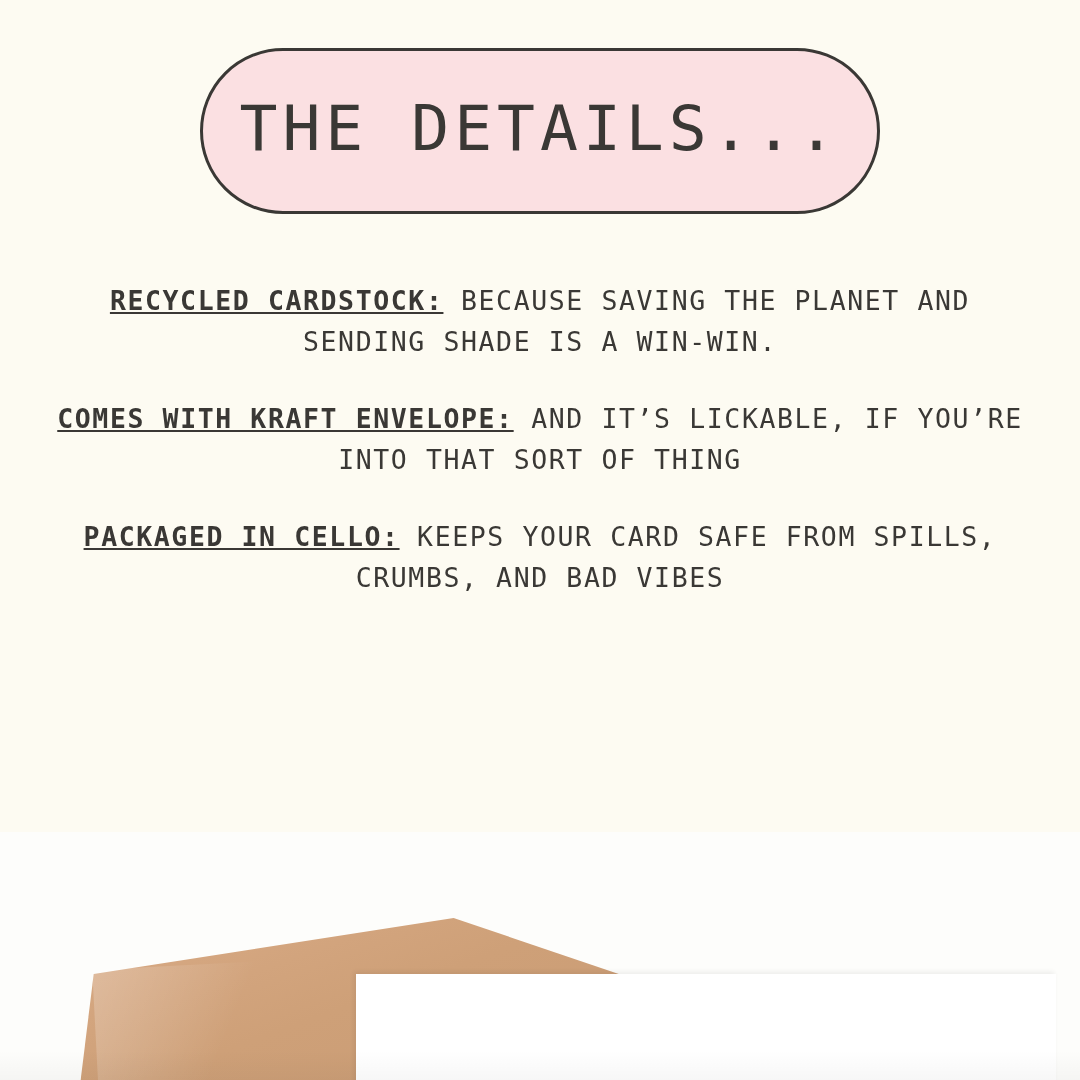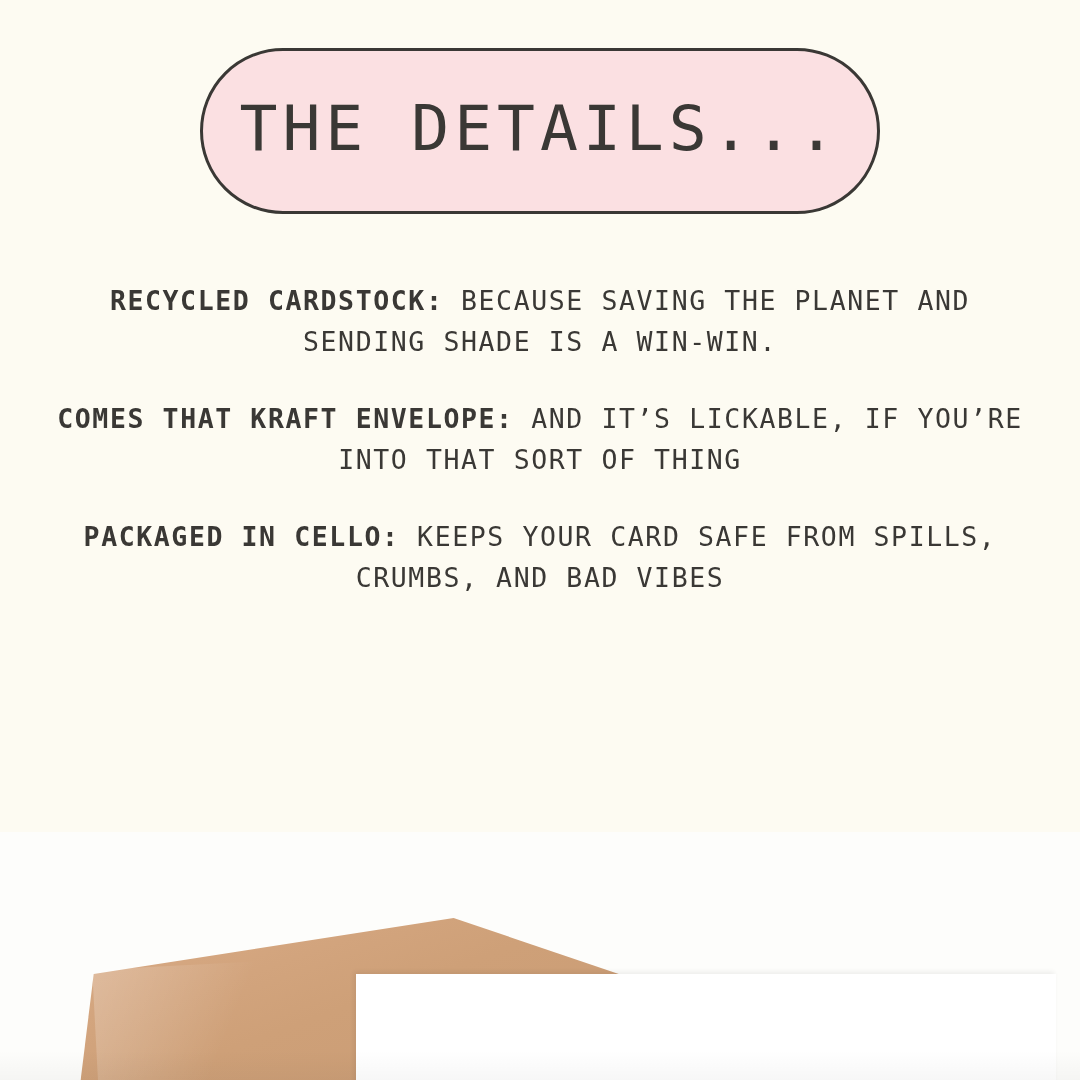--- a/index.html
+++ b/index.html
@@ -64,20 +64,21 @@
     font-size: 26.5px;
     line-height: 1.55;
     letter-spacing: 1.6px;
     color: #3a3835;
     margin-bottom: 36px;
   }
   .detail-item:last-child { margin-bottom: 0; }
   .detail-label {
     font-weight: bold;
     letter-spacing: 1.6px;
+    text-decoration: underline;
   }
   .detail-body { font-weight: normal; }
 
   
   .photo {
     position: absolute;
     left: 0;
     bottom: 0;
     width: 1080px;
     height: 248px;
@@ -147,21 +148,21 @@
   </div>
 
   <div class="details">
 
     <div class="detail-item">
       <span class="detail-label">RECYCLED CARDSTOCK:</span><span class="detail-body"> BECAUSE SAVING THE PLANET AND SENDING SHADE IS A WIN-WIN.</span>
     </div>
 
 
     <div class="detail-item">
-      <span class="detail-label">COMES THAT KRAFT ENVELOPE:</span><span class="detail-body">  AND IT’S LICKABLE, IF YOU’RE INTO THAT SORT OF THING</span>
+      <span class="detail-label">COMES WITH KRAFT ENVELOPE:</span><span class="detail-body">  AND IT’S LICKABLE, IF YOU’RE INTO THAT SORT OF THING</span>
     </div>
 
     <div class="detail-item">
       <span class="detail-label">PACKAGED IN CELLO:</span><span class="detail-body"> KEEPS YOUR CARD SAFE FROM SPILLS, CRUMBS, AND BAD VIBES</span>
     </div>
 
   </div>
 
   <div class="photo">
     <div class="envelope"></div>

